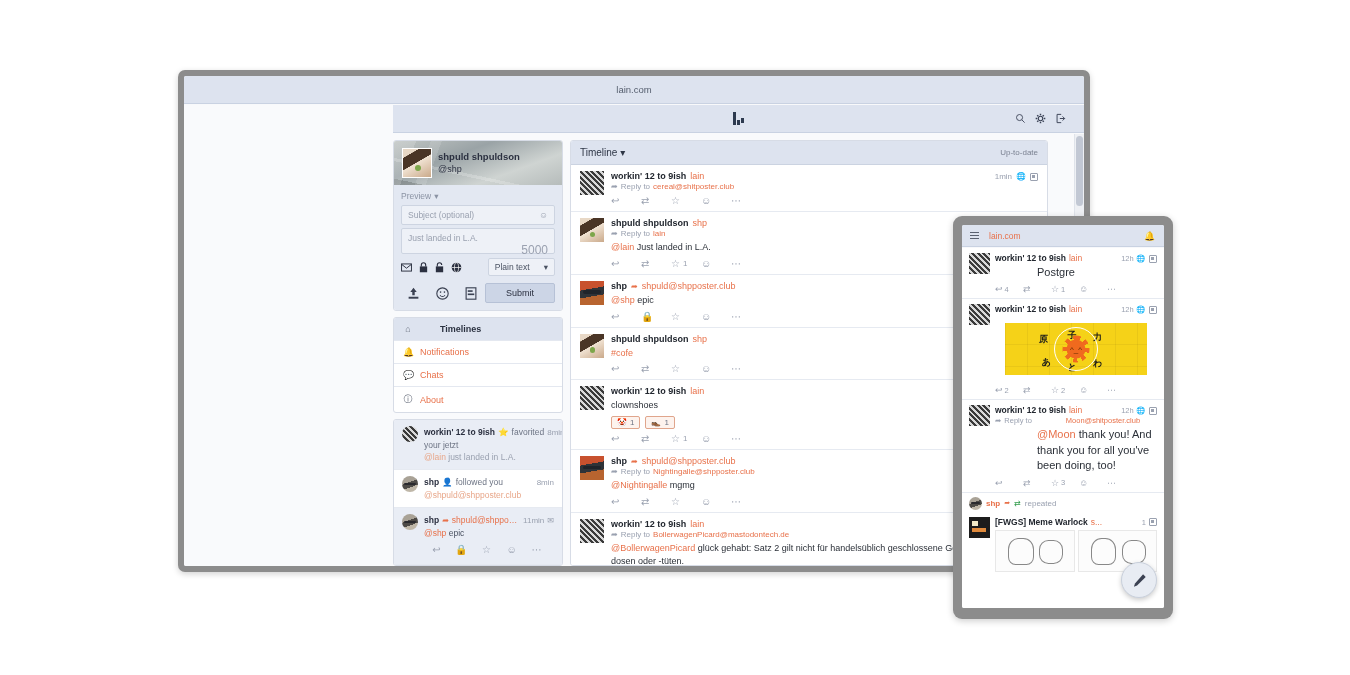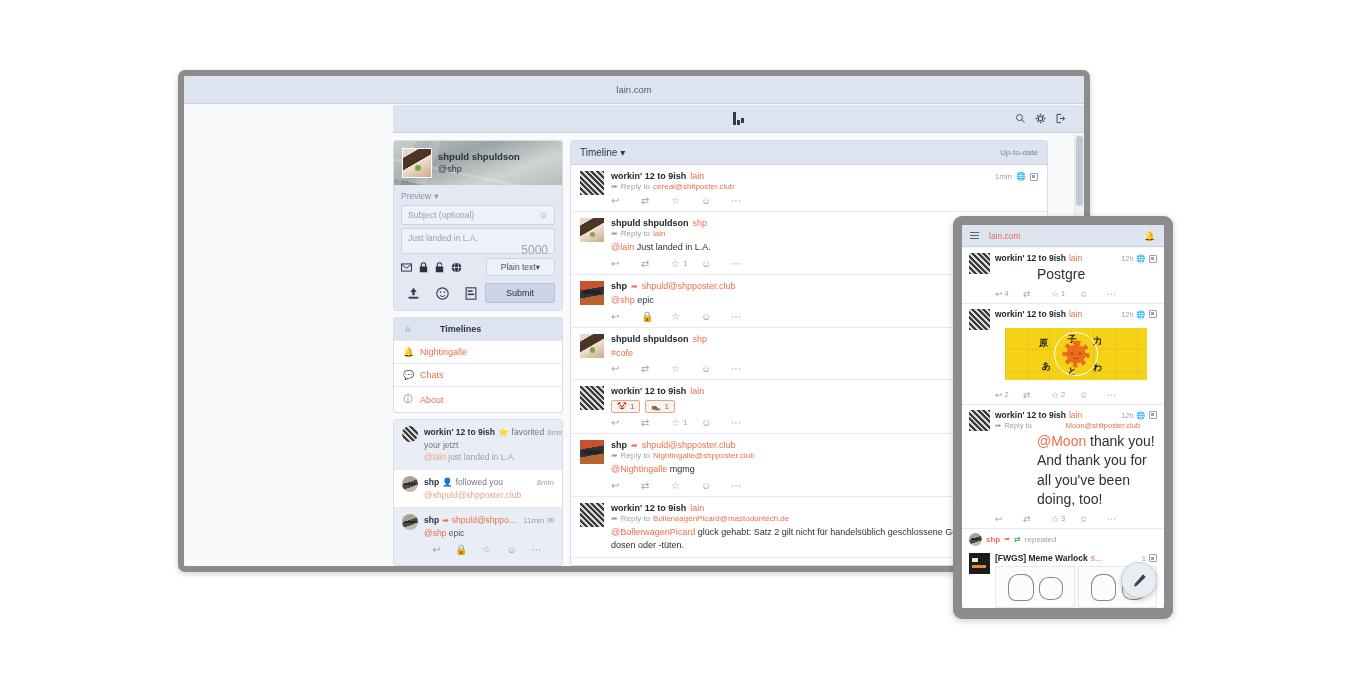--- a/index.html
+++ b/index.html
@@ -102,21 +102,21 @@
     background:#eef1f7; border:1px solid #cdd4e1; border-radius:2px;
     font-size:8.5px; color:#9aa1b0; padding:4px 6px; margin-bottom:3px;
     position:relative; display:flex; align-items:center; justify-content:space-between;
   }
   .cmp-body { height:26px; align-items:flex-start; flex-direction:column; justify-content:space-between; }
   .cmp-count { align-self:flex-end; font-size:12px; color:#9aa1b0; }
   .cmp-row { display:flex; align-items:center; justify-content:space-between; margin-top:4px; }
   .cmp-icons { display:flex; gap:7px; align-items:center; color:#2b3040; font-size:10px; }
   .cmp-select {
     background:#eef1f7; border:1px solid #cdd4e1; border-radius:2px;
-    font-size:8.5px; color:#4a5262; padding:3px 14px; display:flex; align-items:center;
+    font-size:8.5px; color:#4a5262; padding:3px 6px; display:flex; gap:14px; align-items:center;
   }
   .cmp-row2 { display:flex; align-items:center; justify-content:space-between; margin-top:7px; }
   .cmp-bigicons { display:flex; gap:16px; align-items:center; color:#3b4152; font-size:13px; padding-left:6px;}
   .submit-btn {
     background:#ccd5e6; border:1px solid #b6c1d6; border-radius:2px;
     font-size:9px; color:#2b3040; padding:4px 20px;
   }
 
   
   .nav-item {
@@ -195,21 +195,21 @@
   .m-url { font-size:8.5px; color:#e8714a; }
   .m-bell { margin-left:auto; color:#5a6170; font-size:9px; }
   .m-body { position:absolute; top:23px; left:0; right:0; bottom:0; background:#fff; }
   .m-post { padding:5px 7px 4px; border-bottom:1px solid #e6eaf1; display:flex; gap:5px; }
   .m-post .av { width:21px; height:21px; flex:none; position:relative; overflow:hidden; }
   .m-body-col { flex:1; min-width:0; }
   .m-head { display:flex; align-items:baseline; gap:3px; font-size:8.5px; }
   .m-name { font-weight:bold; color:#22272f; white-space:nowrap; }
   .m-handle { color:#e8714a; }
   .m-meta { margin-left:auto; display:flex; gap:3px; align-items:center; color:#9aa1b0; font-size:7.5px; }
-  .m-text { font-size:14px; color:#2b3038; margin-top:2px; line-height:1.4;padding-left:42px; }
+  .m-text { font-size:11px; color:#2b3038; margin-top:2px; line-height:1.4;padding-left:42px; }
   .m-text .mention { color:#e8714a; }
   .m-reply { font-size:7.5px; color:#9aa1b0; margin-top:1px; display:flex; gap:3px; }
   .m-reply .rlink { color:#e8714a;padding-left:31px; }
   .m-actions { display:flex; margin-top:4px; color:#9aa1b0; font-size:9px; }
   .m-actions > span { width:28px; display:flex; align-items:center; gap:2px; }
   .m-actions .cnt { font-size:7.5px; }
 
   .flag-img {
     margin-top:3px; width:100%; height:64px; background:#fff;
     display:flex; align-items:center; justify-content:center; overflow:hidden;
@@ -377,21 +377,21 @@
               </div>
             </div>
 
             <div class="panel">
               <div class="nav-item active">
                 <span class="ni-icon">⌂</span>
                 <span class="ni-label">Timelines</span>
               </div>
               <div class="nav-item">
                 <span class="ni-icon">🔔</span>
-                <span class="ni-label">Nightingalle</span>
+                <span class="ni-label">Notifications</span>
               </div>
               <div class="nav-item">
                 <span class="ni-icon">💬</span>
                 <span class="ni-label">Chats</span>
               </div>
               <div class="nav-item">
                 <span class="ni-icon">ⓘ</span>
                 <span class="ni-label">About</span>
               </div>
             </div>
@@ -576,20 +576,21 @@
                   <div class="pbody">
                     <div class="p-head">
                       <span class="p-name">workin' 12 to 9ish</span>
                       <span class="p-handle">lain</span>
                       <span class="p-meta">
                         <span>15min</span>
                         <span>🌐</span>
                         <span class="sq"></span>
                       </span>
                     </div>
+                    <div class="p-text">clownshoes</div>
                     <div class="reactions">
                       <span class="rpill">
                         <span>🤡</span>
                         <span>1</span>
                       </span>
                       <span class="rpill">
                         <span>👞</span>
                         <span>1</span>
                       </span>
                     </div>

